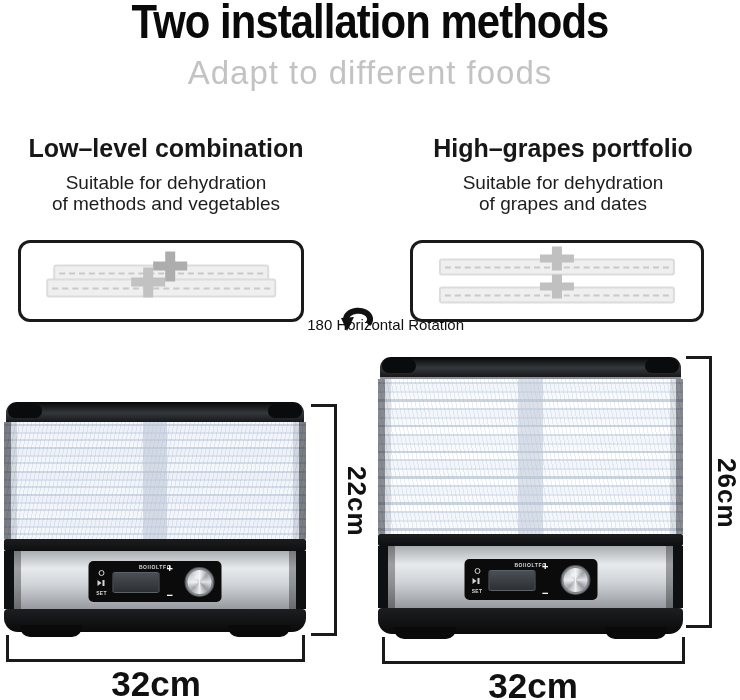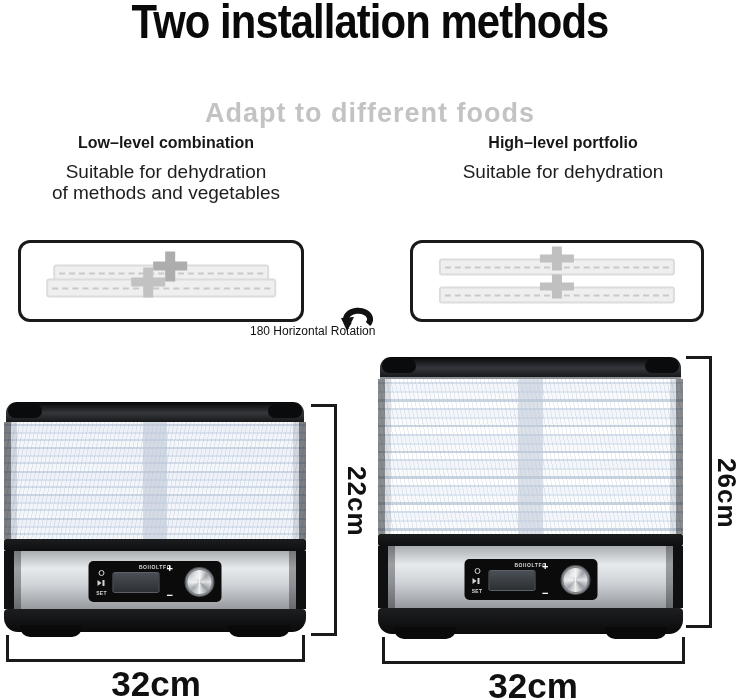--- a/index.html
+++ b/index.html
@@ -5,27 +5,27 @@
   * { margin:0; padding:0; box-sizing:border-box; }
   html,body { background:#fff; }
   body { font-family:"Liberation Sans", sans-serif; }
   .canvas { position:relative; width:740px; height:700px; background:#fff; overflow:hidden; }
 
   
   .title { position:absolute; top:-4px; left:0; right:0; text-align:center;
            font-size:45px; line-height:52px; font-weight:800; color:#0a0a0a;
            letter-spacing:-1px; transform:scaleX(0.93) scaleY(1.06); }
   .subtitle { position:absolute; top:54px; left:0; right:0; text-align:center;
-              font-size:27px; font-weight:700; color:#c3c3c3; letter-spacing:1px;margin-top:44px; }
+              font-size:33px; font-weight:400; color:#c3c3c3; letter-spacing:1px; }
 
   
   .col { position:absolute; top:134px; text-align:center; color:#171717; }
   .col-left  { left:0;   width:332px; }
   .col-right { left:398px; width:330px; }
-  .col h2 { font-size:16px; font-weight:700; letter-spacing:0; margin-bottom:9px; }
+  .col h2 { font-size:25px; font-weight:700; letter-spacing:0; margin-bottom:9px; }
   .col .desc { font-size:19px; line-height:21px; color:#1d1d1d; }
 
   
   .schematic { position:absolute; top:240px; height:82px; border:3px solid #1a1a1a;
                border-radius:12px; background:#fff; }
   .schematic.left  { left:18px;  width:286px; }
   .schematic.right { left:410px; width:294px; }
   .assembly { position:absolute; left:50%; top:50%; transform:translate(-50%,-50%); width:82%; }
   .tray-bar { position:relative; background:#efefef; border:2px solid #dcdcdc; border-radius:3px; }
   .tray-bar::after { content:""; position:absolute; left:4px; right:4px; top:45%;
@@ -38,22 +38,22 @@
   .cross::after { content:""; position:absolute; left:50%; top:50%; transform:translate(-50%,-50%);
                   width:10px; height:30px; background:inherit; }
   .assembly.low .c1 { background:#adadad; left:50%; margin-left:-8px;  top:-3px; }
   .assembly.low .c2 { background:#c2c2c2; left:50%; margin-left:-30px; top:13px; }
   .assembly.high .c1 { background:#c0c0c0; left:50%; margin-left:-17px; top:-4px; height:8px; }
   .assembly.high .c2 { background:#c0c0c0; left:50%; margin-left:-17px; top:24px; height:8px; }
   .assembly.high .cross::after { height:24px; }
 
   
   .rotation-icon { position:absolute; left:337px; top:307px; width:36px; height:26px; }
-  .rotation-label { position:absolute; left:250px; top:324px; width:214px; text-align:left;
-                    font-size:12px; color:#101010; }
+  .rotation-label { position:absolute; left:250px; top:316px; width:214px; text-align:right;
+                    font-size:15px; color:#101010; }
 
   
   .product { position:absolute; }
   .product-left  { left:4px;   top:402px; width:302px; height:230px; }
   .product-right { left:378px; top:357px; width:305px; height:277px; }
 
   .lid { background:linear-gradient(180deg,#060607,#34373b 55%,#17181a);
          border-radius:11px 11px 0 0; margin:0 2px; position:relative; }
   .product-left  .lid { height:20px; }
   .product-right .lid { height:22px; border-bottom:2px solid #8d9195; }
@@ -152,22 +152,23 @@
   <div class="title">Two installation methods</div>
   <div class="subtitle">Adapt to different foods</div>
 
   <section class="col col-left">
     <h2>Low–level combination</h2>
     <div class="desc">Suitable for dehydration</div>
     <div class="desc">of methods and vegetables</div>
   </section>
 
   <section class="col col-right">
-    <h2>High–level portfolio</h2>
+    <h2>High–grapes portfolio</h2>
     <div class="desc">Suitable for dehydration</div>
+    <div class="desc">of grapes and dates</div>
   </section>
 
   <div class="schematic left">
     <div class="assembly low">
       <div class="tray-bar b1"></div>
       <div class="tray-bar b2"></div>
       <div class="cross c1"></div>
       <div class="cross c2"></div>
     </div>
   </div>

